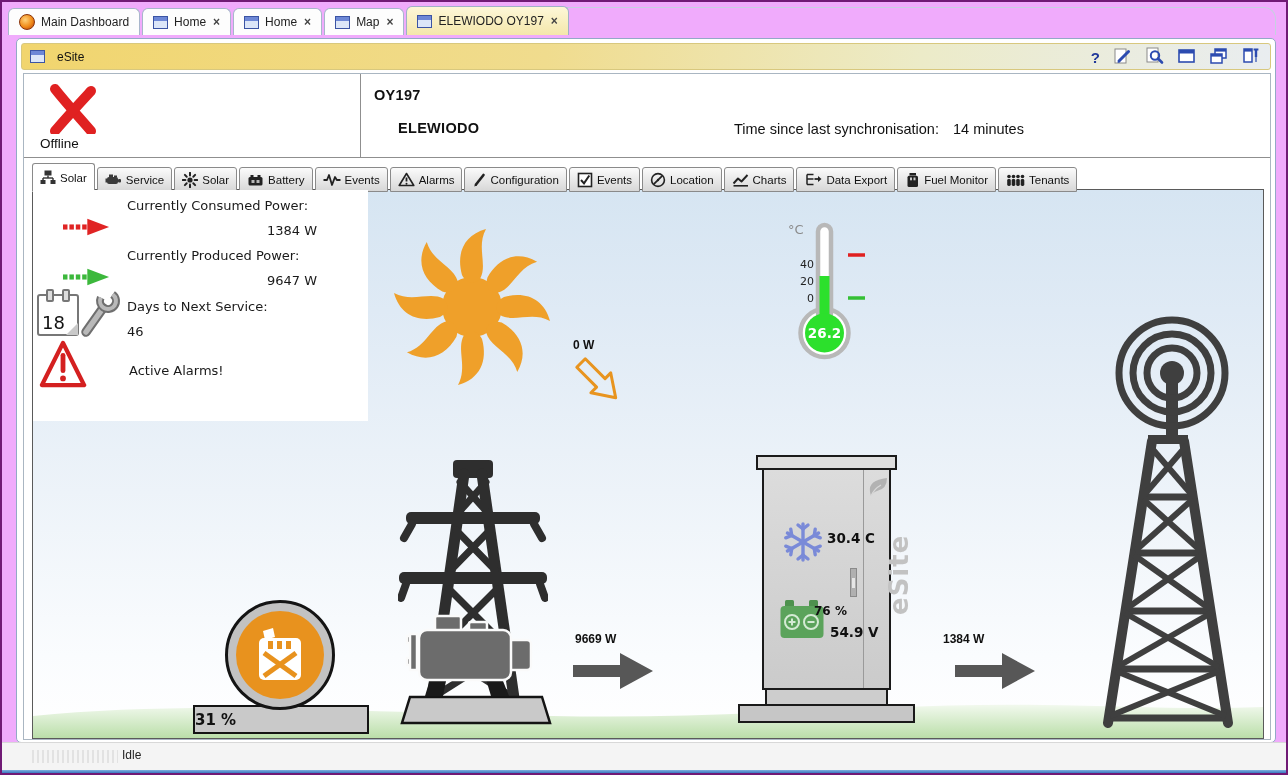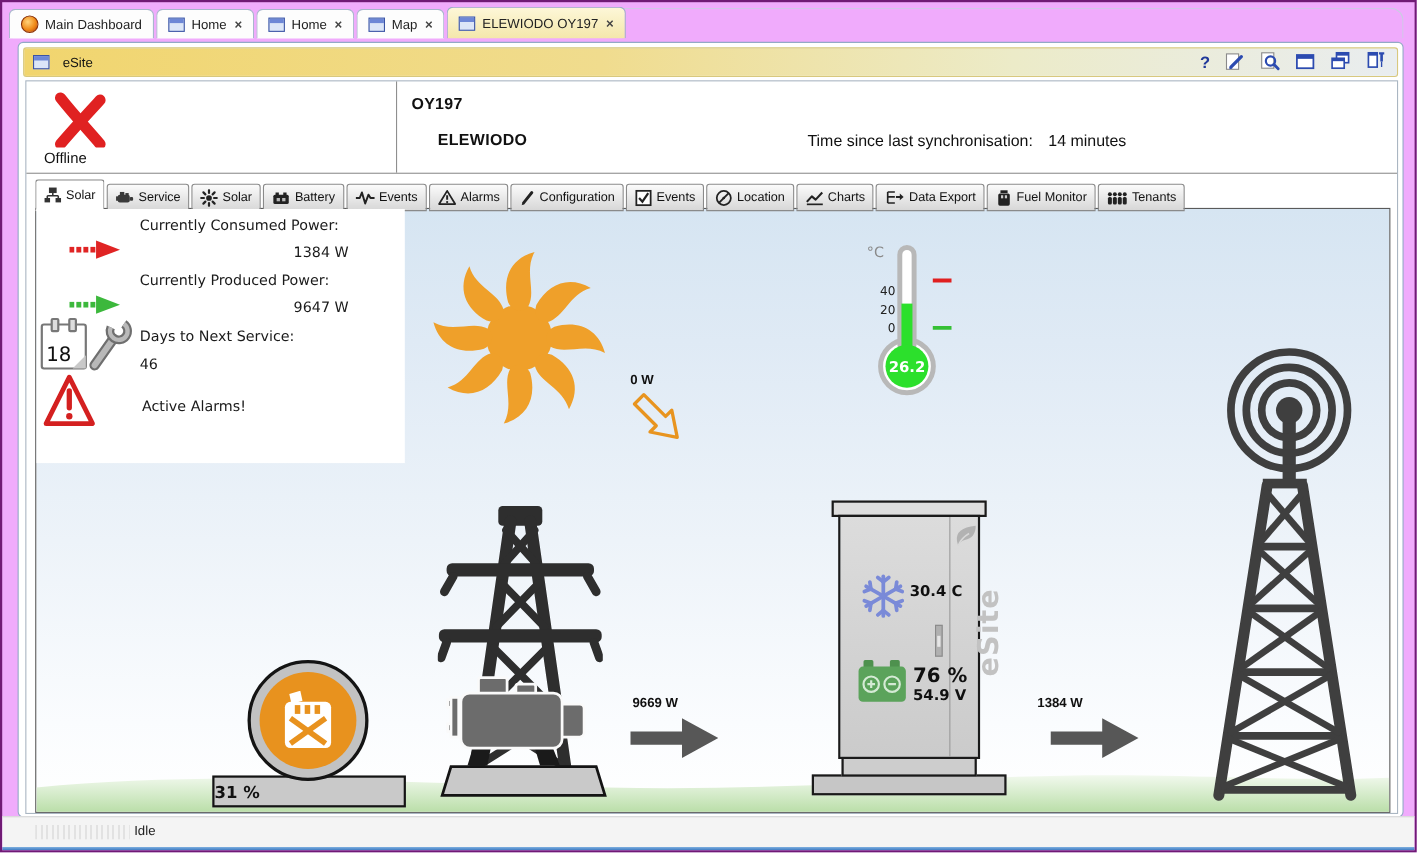--- a/index.html
+++ b/index.html
@@ -54,21 +54,21 @@
   .fuel-bar{position:absolute;left:160px;top:515px;width:172px;height:25px;background:#c9c9c9;border:2px solid #141414;z-index:4;
             display:flex;align-items:center;justify-content:flex-start;font-family:"DejaVu Sans",sans-serif;font-size:15px;font-weight:bold;color:#111;}
   
   .cabinet{position:absolute;left:705px;top:265px;width:178px;height:270px;z-index:5;font-family:"DejaVu Sans",sans-serif;}
   .cab-cap{position:absolute;left:18px;top:0;width:141px;height:15px;background:#dedede;border:2px solid #1a1a1a;box-sizing:border-box;}
   .cab-body{position:absolute;left:24px;top:13px;width:129px;height:222px;background:linear-gradient(#dcdcdc,#cbcbcb);border:2px solid #1a1a1a;box-sizing:border-box;}
   .cab-door{position:absolute;left:99px;top:0;bottom:0;width:1px;background:#9a9a9a;}
   .cab-pedestal{position:absolute;left:27px;top:233px;width:123px;height:18px;background:#cdcdcd;border:2px solid #1a1a1a;box-sizing:border-box;}
   .cab-base{position:absolute;left:0;top:249px;width:177px;height:19px;background:#c6c6c6;border:2px solid #1a1a1a;box-sizing:border-box;}
   .cab-temp{position:absolute;left:89px;top:75px;font-size:13.5px;font-weight:bold;color:#101010;}
-  .cab-pct{position:absolute;left:92px;top:149px;font-size:18px;font-weight:bold;color:#101010;}
+  .cab-pct{position:absolute;left:76px;top:149px;font-size:12px;font-weight:bold;color:#101010;}
   .cab-volt{position:absolute;left:92px;top:169px;font-size:13.5px;font-weight:bold;color:#101010;}
   .cab-handle{position:absolute;left:112px;top:113px;width:7px;height:29px;background:#b0b0b0;border:1px solid #8a8a8a;box-sizing:border-box;}
   .cab-handle::after{content:"";position:absolute;left:1px;top:9px;width:3px;height:10px;background:#e6e6e6;}
   .cab-brand{position:absolute;left:120px;top:40px;width:32px;height:130px;writing-mode:vertical-rl;transform:rotate(180deg);
              text-align:center;font-size:26px;font-weight:bold;color:#c2c2c2;letter-spacing:1px;}
   
   .statusbar{position:absolute;left:0;right:0;bottom:3px;height:27px;background:#f4f4f4;border-top:1px solid #d8d8d8;}
   .statusdots{position:absolute;left:30px;top:7px;width:86px;height:13px;background:repeating-linear-gradient(90deg,#e2e2e2 0 2px,#f4f4f4 2px 5px);}
   .statustext{position:absolute;left:120px;top:5px;font-size:12px;color:#222;}
   .bluebottom{position:absolute;left:0;right:0;bottom:0;height:3px;background:linear-gradient(#7fb0e0,#3a78c0);}

